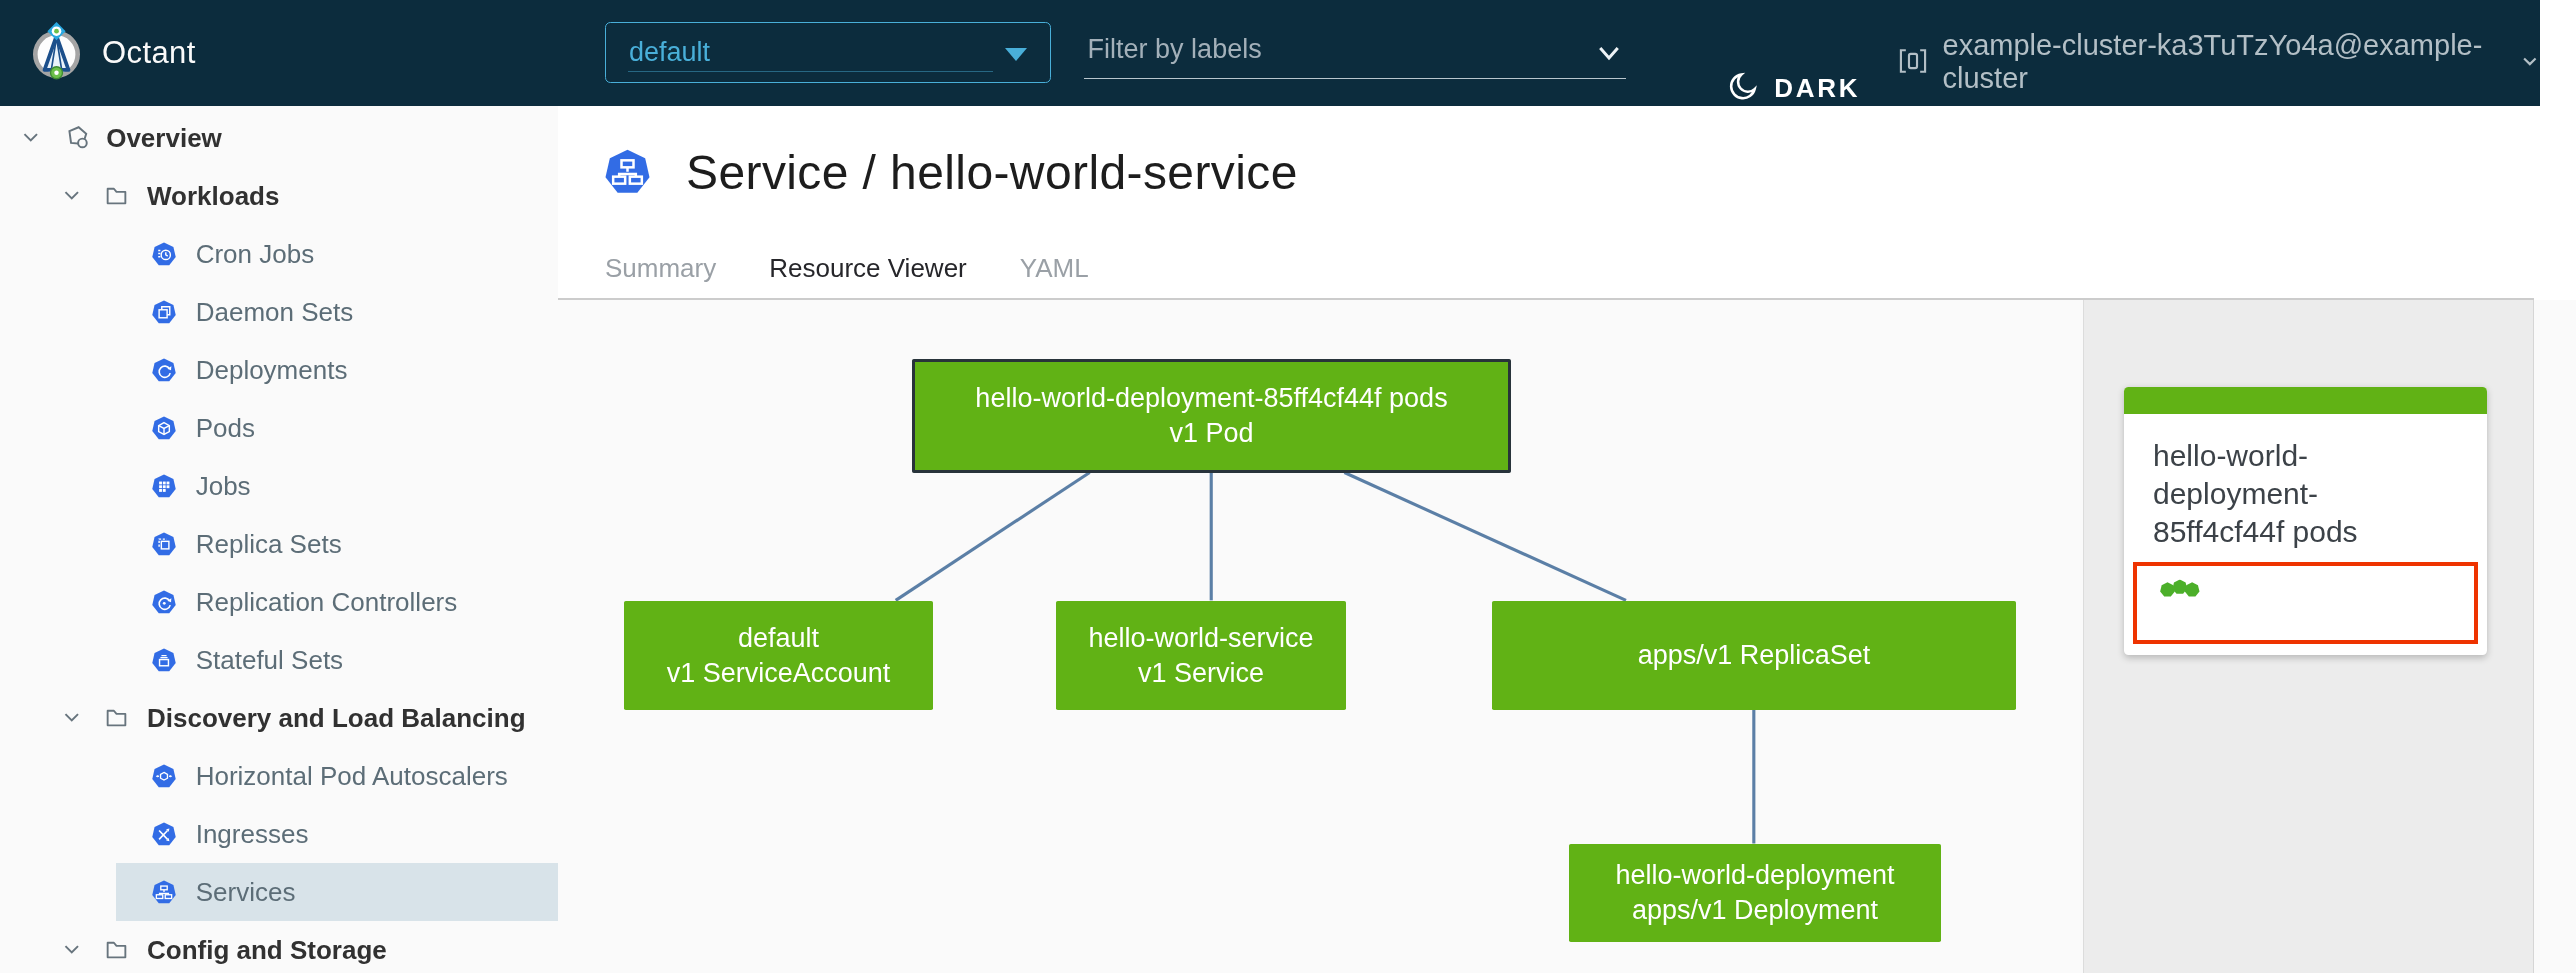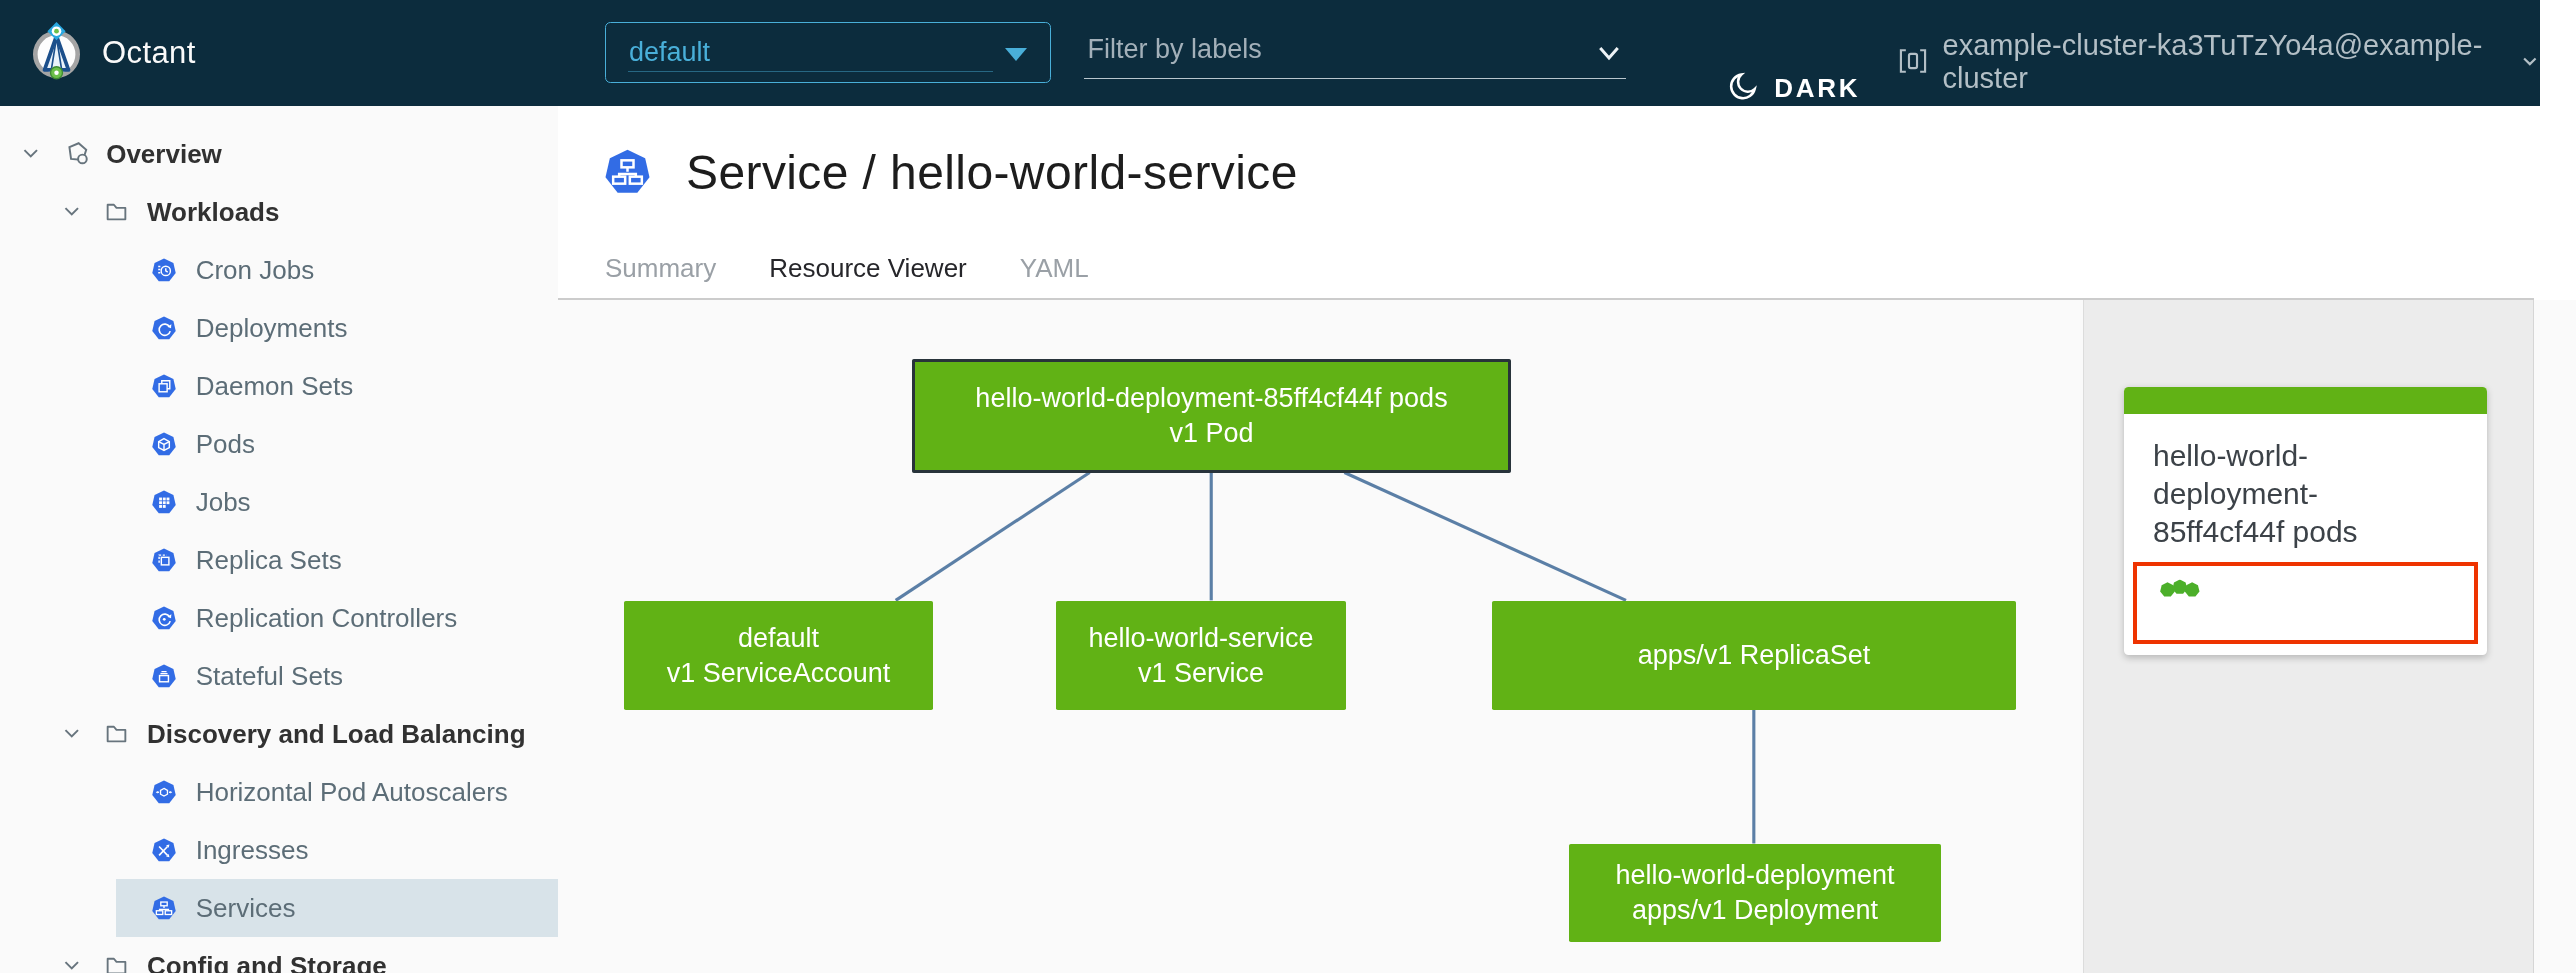--- a/index.html
+++ b/index.html
@@ -38,21 +38,21 @@
   }
   .filter-input::placeholder{color:#a3b0b9;}
   .filter-chevron{position:absolute;right:1.8px;top:10.7px;}
   .theme-toggle{position:absolute;left:1726px;top:29.5px;display:flex;align-items:center;gap:14.3px;cursor:pointer;margin-top:40px;}
   .theme-label{color:#fff;font-size:26px;font-weight:700;letter-spacing:2.7px;}
   .cluster{position:absolute;left:1896px;top:29px;display:flex;align-items:center;gap:12.5px;cursor:pointer;}
   .cluster-label{color:#b3bfc6;font-size:29px;font-weight:400;}
   
   .sidebar{
     position:absolute;left:0;top:106px;width:582px;bottom:0;
-    background:#fafafa;border-right:0.9px solid #c8c8c8;box-sizing:border-box;padding-top:19px;
+    background:#fafafa;border-right:0.9px solid #c8c8c8;box-sizing:border-box;padding-top:3px;
   }
   .srow{height:58px;display:flex;align-items:center;cursor:pointer;position:relative;}
   .srow.selected{background:linear-gradient(90deg, transparent 116px, var(--selected,#d8e3e9) 116px);}
   .srow .chev{display:inline-flex;}
   .srow.lvl0 .chev{margin-left:19.7px;}
   .srow.lvl0 .ico{margin-left:23px;}
   .srow.lvl0 .slabel{margin-left:16px;font-weight:700;color:#313131;}
   .srow.lvl1 .chev{margin-left:61px;}
   .srow.lvl1 .ico{margin-left:21.5px;}
   .srow.lvl1 .slabel{margin-left:18px;font-weight:700;color:#313131;}
@@ -208,36 +208,36 @@
         <path d="M15.5 11.5 v3 l2.2 1.4 M7 9.5h2.4M7 13h2.4M7 16.5h2.4" stroke="#fff" stroke-width="1.6" fill="none"></path>
       </svg>
     </span>
     <span class="slabel">Cron Jobs</span>
   </div>
 
   <div class="srow lvl2">
     <span class="ico hepta">
       <svg width="24" height="24" viewBox="0 0 27 27">
         <polygon points="13.5,0.5 24.1,5.6 26.7,17 19.4,26.2 7.6,26.2 0.3,17 2.9,5.6" fill="#326ce5"></polygon>
+        <rect x="8" y="11" width="9" height="9" fill="none" stroke="#fff" stroke-width="1.6"></rect>
+        <path d="M11 11 V7.5 h9 v9 H17" fill="none" stroke="#fff" stroke-width="1.6"></path>
+      </svg>
+    </span>
+    <span class="slabel">Daemon Sets</span>
+  </div>
+
+  <div class="srow lvl2">
+    <span class="ico hepta">
+      <svg width="24" height="24" viewBox="0 0 27 27">
+        <polygon points="13.5,0.5 24.1,5.6 26.7,17 19.4,26.2 7.6,26.2 0.3,17 2.9,5.6" fill="#326ce5"></polygon>
         <path d="M19.8 12.2 a6.3 6.3 0 1 0 .7 4.8" fill="none" stroke="#fff" stroke-width="1.8"></path>
         <polygon points="21.8,9.2 21.4,13.8 17.2,12.2" fill="#fff"></polygon>
       </svg>
     </span>
     <span class="slabel">Deployments</span>
-  </div>
-
-  <div class="srow lvl2">
-    <span class="ico hepta">
-      <svg width="24" height="24" viewBox="0 0 27 27">
-        <polygon points="13.5,0.5 24.1,5.6 26.7,17 19.4,26.2 7.6,26.2 0.3,17 2.9,5.6" fill="#326ce5"></polygon>
-        <rect x="8" y="11" width="9" height="9" fill="none" stroke="#fff" stroke-width="1.6"></rect>
-        <path d="M11 11 V7.5 h9 v9 H17" fill="none" stroke="#fff" stroke-width="1.6"></path>
-      </svg>
-    </span>
-    <span class="slabel">Daemon Sets</span>
   </div>
 
   <div class="srow lvl2">
     <span class="ico hepta">
       <svg width="24" height="24" viewBox="0 0 27 27">
         <polygon points="13.5,0.5 24.1,5.6 26.7,17 19.4,26.2 7.6,26.2 0.3,17 2.9,5.6" fill="#326ce5"></polygon>
         <polygon points="13.5,7.5 19.5,10.8 19.5,17.5 13.5,20.8 7.5,17.5 7.5,10.8" fill="none" stroke="#fff" stroke-width="1.6"></polygon>
         <path d="M7.5 10.8 L13.5 14 L19.5 10.8 M13.5 14 V20.8" fill="none" stroke="#fff" stroke-width="1.6"></path>
       </svg>
     </span>

